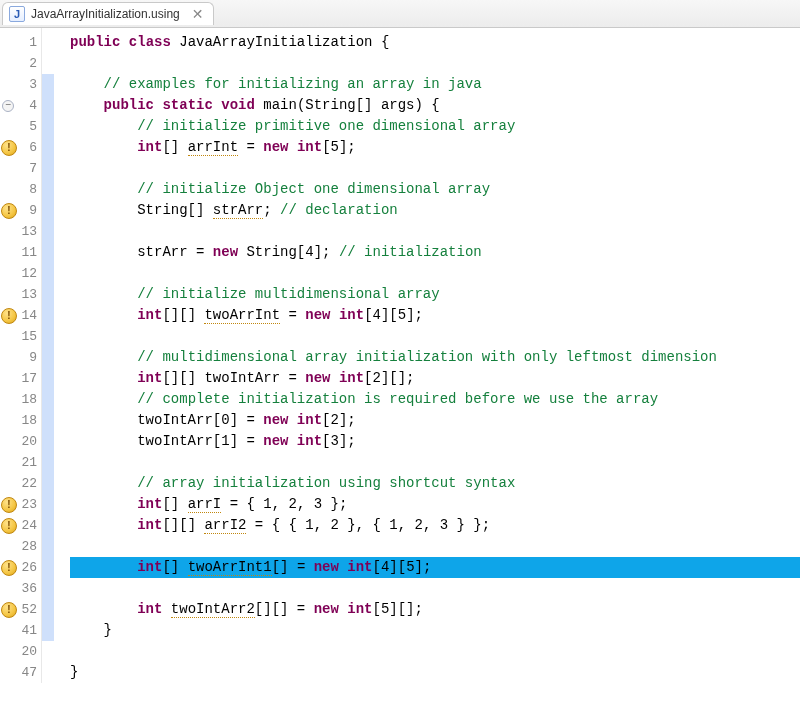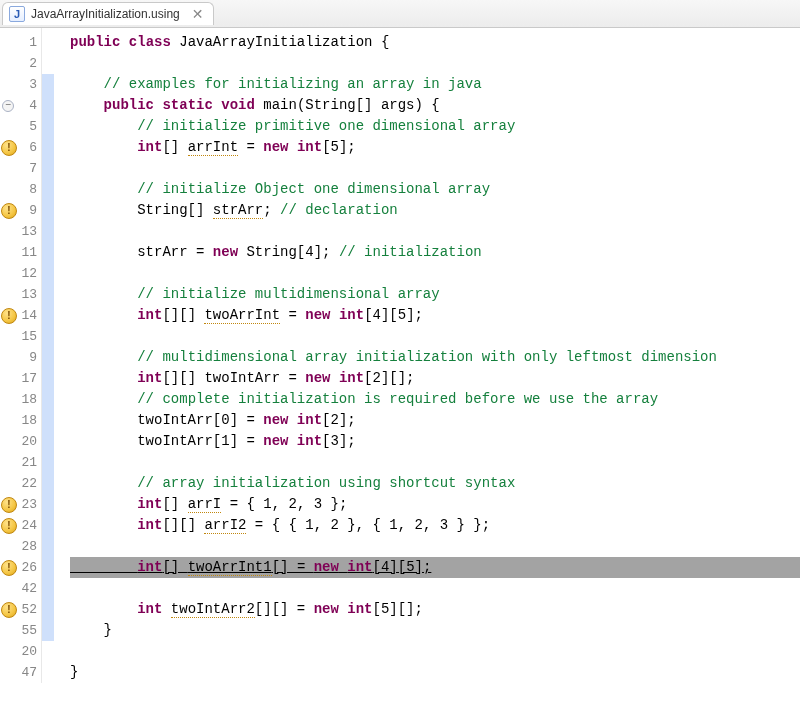--- a/index.html
+++ b/index.html
@@ -121,22 +121,21 @@
     padding-top: 4px;
     padding-left: 16px;
     white-space: pre;
     font-size: 14px;
     line-height: 21px;
   }
   .code .line {
     height: 21px;
   }
   .code .line.hl {
-    background: #a3a3a3;
-    text-decoration: underline;
+    background: #0ea5e9;
   }
   .kw   { color: #7f0055; font-weight: bold; }
   .cmt  { color: #15803d; font-family: Liberation Mono, monospace; }
   .warnU{ color:#000; border-bottom: 1px dotted #c1870f; }
 </style>
 </head>
 <body>
 
 <div class="tab-bar">
   <div class="tab">
@@ -167,23 +166,23 @@
       <div class="ln">17</div>
       <div class="ln">18</div>
       <div class="ln">18</div>
       <div class="ln">20</div>
       <div class="ln">21</div>
       <div class="ln">22</div>
       <div class="ln mark-warn">23</div>
       <div class="ln mark-warn">24</div>
       <div class="ln">28</div>
       <div class="ln mark-warn">26</div>
-      <div class="ln">42</div>
+      <div class="ln">36</div>
       <div class="ln mark-warn">52</div>
-      <div class="ln">55</div>
+      <div class="ln">41</div>
       <div class="ln">20</div>
       <div class="ln">47</div>
     </div>
   <div class="coverage" id="coverage">
       <div class="cv"></div>
       <div class="cv"></div>
       <div class="cv blue"></div>
       <div class="cv blue"></div>
       <div class="cv blue"></div>
       <div class="cv blue"></div>

